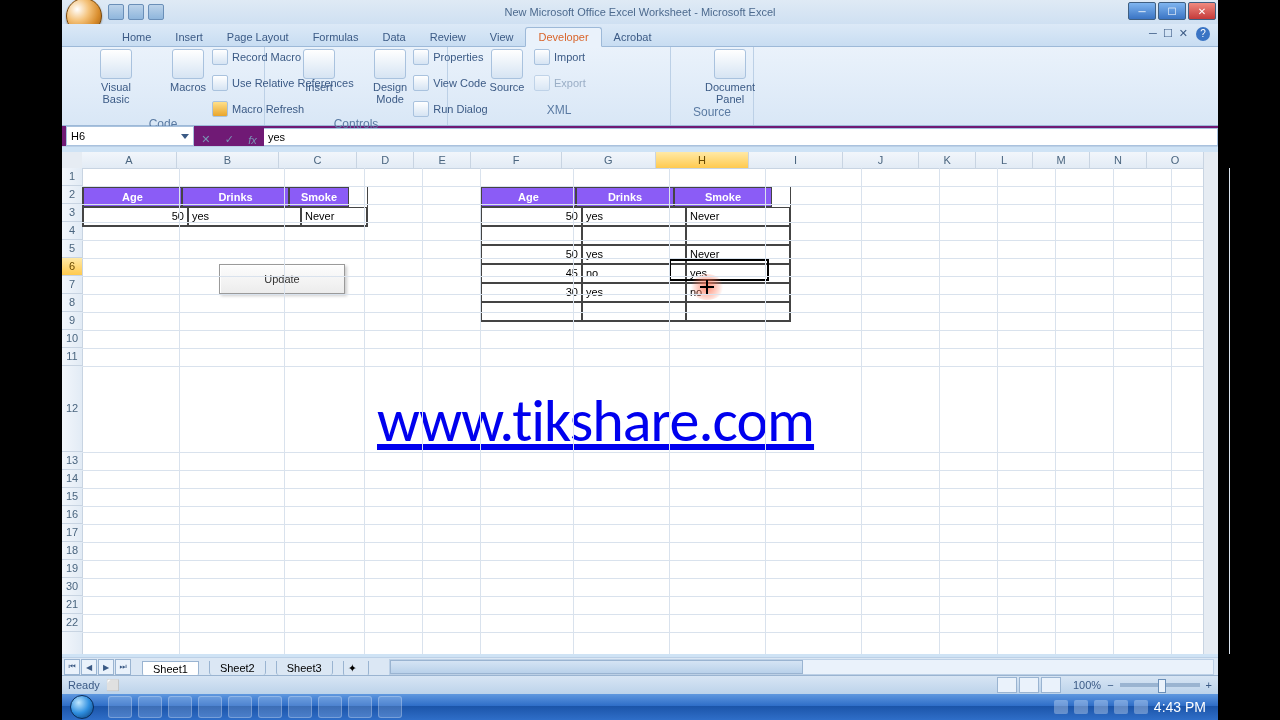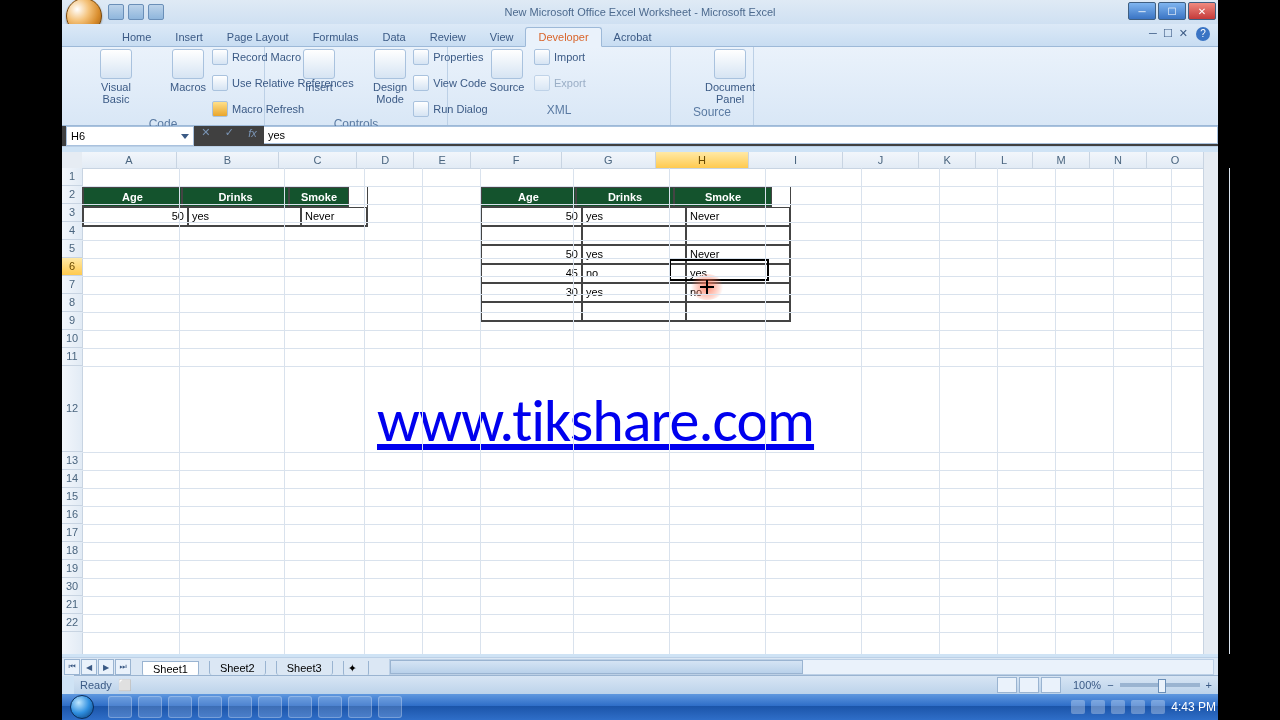--- a/index.html
+++ b/index.html
@@ -32,21 +32,21 @@
   .group-label { text-align: center; font-size: 12px; color: #5a7aa2; padding-bottom: 8px; }
   .bigbtn { width: 42px; display: flex; flex-direction: column; align-items: center; gap: 2px; color: #3b5a85; text-align:center;margin-left:32px; }
   .bigbtn .ico { width: 30px; height: 28px; background: linear-gradient(#fff,#d6e4f3); border: 1px solid #a9c2de; border-radius: 3px; }
   .small-list { display: flex; flex-direction: column; gap: 10px; }
   .smallbtn { display: flex; align-items: center; gap: 4px; color: #3b5a85; white-space: nowrap; }
   .smallbtn .sico { width: 14px; height: 14px; background: linear-gradient(#fff,#d6e4f3); border: 1px solid #a9c2de; border-radius: 2px; }
   .smallbtn.dim { color: #9aaec6; }
   .smallbtn.dim .sico { opacity: .6; }
 
   
-  .fbar { height: 20px; background: #404040; border-bottom: 1px solid #bcd0e6; display: flex; align-items: flex-start; }
+  .fbar { height: 20px; background: #701a75; border-bottom: 1px solid #bcd0e6; display: flex; align-items: flex-end; }
   .namebox { width: 118px; height: 18px; margin-left: 4px; background: #fff; border: 1px solid #a9c2de; display: flex; align-items: center; justify-content: space-between; padding: 0 4px; }
   .namebox .dd { width:0;height:0;border-left:4px solid transparent;border-right:4px solid transparent;border-top:5px solid #3b5a85; }
   .fx-icons { width: 70px; display:flex; align-items:center; justify-content:space-around; color:#7a94b4; }
   .fbar input { flex: 1; height: 16px; border: 1px solid #a9c2de; border-left: none; background: #fff; padding: 0 4px; font-family: inherit; font-size: 11px; outline: none; }
 
   
   .grid-wrap { position: absolute; top: 152px; left: 0; right: 0; bottom: 40px; background: #fff; }
   .selectall { position:absolute; left:0; top:0; width:20px; height:16px; background:#e6ecf3; border-right:1px solid #c8d4e2; border-bottom:1px solid #c8d4e2; }
   .colheads { position: absolute; left: 20px; top: 0; right: 14px; height: 16px; display: flex; background: linear-gradient(#f2f6fb,#e2ebf5); border-bottom: 1px solid #c8d4e2; }
   .colh { border-right: 1px solid #c8d4e2; text-align: center; color: #4a657f; font-size: 11px; line-height: 16px; }
@@ -54,21 +54,21 @@
   .rowheads { position: absolute; left: 0; top: 16px; width: 20px; bottom: 0; background: linear-gradient(90deg,#f2f6fb,#e2ebf5); border-right: 1px solid #c8d4e2; }
   .rowh { height: 17px; border-bottom: 1px solid #c8d4e2; text-align: center; color: #4a657f; font-size: 11px; line-height: 17px; }
   .rowh.sel { background: linear-gradient(#ffe9a6,#ffca4f); color: #6a4a00; }
   .rowh.tall { height: 85px; line-height: 85px; }
   .cells { position: absolute; left: 20px; top: 16px; right: 14px; bottom: 0; }
   .gl { position: absolute; background: #d9e2ed; }
   .vscroll { position:absolute; right:0; top:0; width:14px; bottom:0; background:#e6ecf3; border-left:1px solid #c8d4e2; }
 
   
   .tbl { position: absolute; border: 1.5px solid #444; }
-  .th { background: #14532d; color: #fff; text-align: center; font-weight: bold; height: 18px; line-height: 18px; border: 1px solid #444; }
+  .th { background: #8b5cf6; color: #fff; text-align: center; font-weight: bold; height: 18px; line-height: 18px; border: 1px solid #444; }
   .td { height: 17px; line-height: 17px; border: 1px solid #444; padding: 0 3px; background: #fff; }
   .trow { display: flex; }
   .t1 .cA { width: 97px; text-align: right; }
   .t1 .cB { width: 105px; text-align: left; }
   .t1 .cC { width: 58px; text-align: left; }
   .t2 .cA { width: 93px; text-align: right; }
   .t2 .cB { width: 96px; text-align: left; }
   .t2 .cC { width: 96px; text-align: left; }
   .t2 .cC.th, .t1 .cC.th, .t2 .cB.th, .t1 .cB.th, .t2 .cA.th, .t1 .cA.th { text-align: center; }
 
@@ -84,32 +84,32 @@
   .cursor-cross::after { top:6px; left:0; height:2px; width:14px; }
 
   
   .sheettabs { position: absolute; left: 0; right: 0; bottom: 18px; height: 18px; background: #dbe7f4; border-top: 1px solid #bcd0e6; display:flex; align-items:center; }
   .navbtns { display:flex; margin-left:2px; }
   .navbtns div { width:14px; height:14px; border:1px solid #9ab4d1; background:#eaf2fb; margin-right:1px; display:flex;align-items:center;justify-content:center;color:#3b5a85;font-size:8px; }
   .stab { padding: 1px 10px; background: #fff; border: 1px solid #9ab4d1; border-bottom: none; border-radius: 0 0 3px 3px; margin-left: 10px; position: relative; top: 1px; }
   .stab.inactive { background: #dbe7f4; border-top: none; }
   .hscroll { flex:1; height:14px; margin:0 4px 0 20px; background:#eaf2fb; border:1px solid #bcd0e6; position:relative; }
   .hscroll .thumb { position:absolute; left:0; top:0; bottom:0; width:50%; background:linear-gradient(#d5e4f4,#b9d1ea); border:1px solid #9ab4d1; }
-  .statusbar { position:absolute; left:0; right:0; bottom:0; height:18px; background: linear-gradient(#d7e5f4,#bcd3ea); border-top:1px solid #9ab4d1; display:flex; align-items:center; justify-content:space-between; padding:0 6px; color:#3b5a85;margin-left:12px; }
+  .statusbar { position:absolute; left:0; right:0; bottom:0; height:18px; background: linear-gradient(#d7e5f4,#bcd3ea); border-top:1px solid #9ab4d1; display:flex; align-items:center; justify-content:space-between; padding:0 6px; color:#3b5a85; }
   .zoom { display:flex; align-items:center; gap:6px; }
   .zoom .slider { width:80px; height:4px; background:#9ab4d1; position:relative; }
   .zoom .slider .kn { position:absolute; left:38px; top:-4px; width:6px; height:12px; background:#eaf2fb; border:1px solid #6a8fb8; }
   .viewbtns { display:flex; gap:2px; margin-right:6px; }
   .viewbtns div { width:18px; height:14px; border:1px solid #9ab4d1; background:#eaf2fb; }
 
   
   .taskbar { position:absolute; left:62px; bottom:0; width:1156px; height:26px; background: linear-gradient(#5f98df 0%, #2f6ec8 45%, #1b54a8 46%, #2f6ec8 100%); display:flex; align-items:center; }
   .start { width:40px; height:26px; display:flex; align-items:center; justify-content:center; }
   .start .orb { width:22px; height:22px; border-radius:50%; background: radial-gradient(circle at 35% 30%, #bfe7ff, #2f8fe0 50%, #08356e); border:1px solid #0a2d5a; }
-  .tray { margin-left:auto; display:flex; align-items:center; gap:6px; color:#fff; padding-right:2px; font-size:12px; }
+  .tray { margin-left:auto; display:flex; align-items:center; gap:6px; color:#fff; padding-right:12px; font-size:14px; }
   .tray .ti { width:14px; height:14px; background: rgba(255,255,255,.3); border-radius:2px; }
   .tbitem { width:22px; height:20px; margin-left:6px; border-radius:3px; background: rgba(255,255,255,.15); border:1px solid rgba(255,255,255,.25); }
 </style>
 </head>
 <body>
 
 <div class="screen">
   <div class="stage">
 
     <div class="titlebar">
@@ -297,20 +297,21 @@
             <div class="th cB">Drinks</div>
             <div class="th cC">Smoke</div>
           </div>
           <div class="trow">
             <div class="td cA">50</div>
             <div class="td cB">yes</div>
             <div class="td cC">Never</div>
           </div>
         </div>
 
+        <div class="update-btn" style="left:137px; top:96px;"><span>Update</span></div>
 
         <div class="tbl t2" style="left:398px; top:18px;">
           <div class="trow">
             <div class="th cA">Age</div>
             <div class="th cB">Drinks</div>
             <div class="th cC">Smoke</div>
           </div>
           <div class="trow">
               <div class="td cA">50</div>
               <div class="td cB">yes</div>

